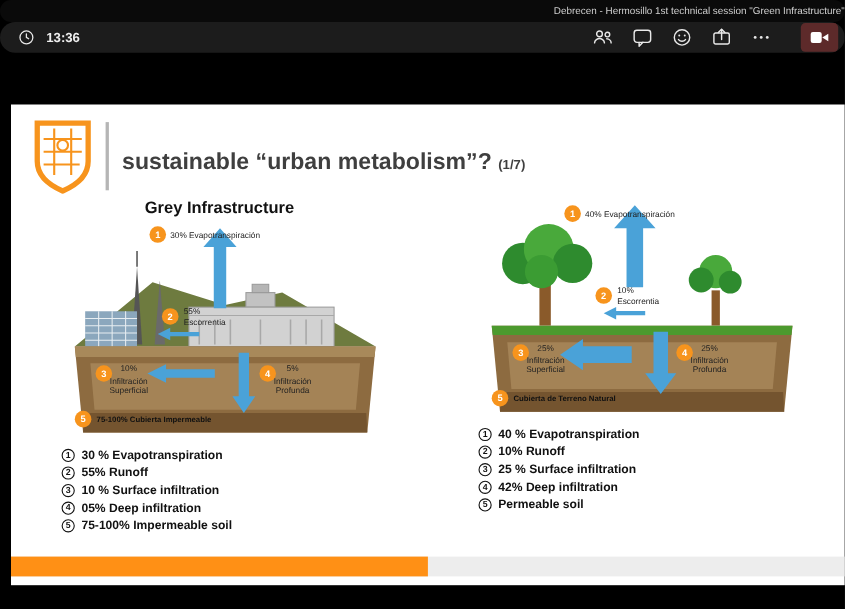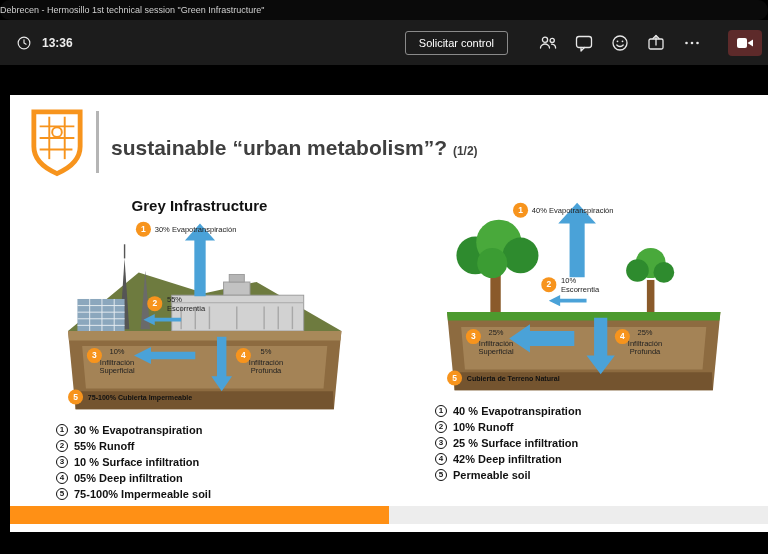--- a/index.html
+++ b/index.html
@@ -1,43 +1,43 @@
 <!DOCTYPE html>
 <html><head>
 <meta charset="utf-8">
 <style>
   * { box-sizing: border-box; }
   body { margin:0; background:#000; font-family:"Liberation Sans", sans-serif; }
   .screen { position:relative; width:768px; height:554px; background:#000; overflow:hidden; }
 
   
   .titlebar { position:absolute; top:0; left:0; right:0; height:20px; background:#0a0a0a;
-    color:#cfcfcf; font-size:9px; display:flex; align-items:center; justify-content:flex-start;border-radius:10px; }
+    color:#cfcfcf; font-size:9px; display:flex; align-items:center; justify-content:flex-end;border-radius:10px; }
 
   
-  .toolbar { position:absolute; top:20px; left:0; right:0; height:45px; background:#1c1c1c;
-    display:flex; align-items:center; padding:0 0 0 14px; color:#eee; }
+  .toolbar { position:absolute; top:20px; left:0; right:0; height:28px; background:#1c1c1c;
+    display:flex; align-items:center; padding:0 0 0 14px; color:#eee;border-radius:16px; }
   .tb-left { display:flex; align-items:center; gap:8px; font-size:12px; font-weight:bold; }
   .tb-right { margin-left:auto; display:flex; align-items:center; gap:16px; padding-right:6px; }
   .request-btn { background:transparent; border:1px solid #8a8a8a; color:#fff; font-size:11px;
     padding:5px 13px; border-radius:3px; font-family:inherit; margin-right:14px; cursor:pointer; }
   .tb-icon { width:20px; height:20px; display:flex; align-items:center; justify-content:center; cursor:pointer; }
   .tb-icon svg { stroke:#e8e8e8; fill:none; stroke-width:1.3; stroke-linecap:round; stroke-linejoin:round; }
   .camera-btn { width:34px; height:26px; background:#5d2a2a; border-radius:4px; display:flex;
     align-items:center; justify-content:center; cursor:pointer; margin-left:10px; }
 
   
   .slide { position:absolute; left:10px; top:95px; width:758px; height:437px; background:#fff; }
   .slide-header { display:flex; padding:14px 0 0 20px; }
   .logo { width:54px; flex:0 0 54px; }
   .hdivider { width:3px; background:#b5b5b5; margin:2px 12px 0 12px; height:62px; }
   .slide-title { font-size:21px; font-weight:bold; color:#3f3f3f; line-height:26px; }
   .title-suffix { font-size:12px; font-weight:bold; color:#3f3f3f; }
 
-  .columns { display:flex; margin-top:20px; }
+  .columns { display:flex; margin-top:4px; }
   .col { width:50%; display:flex; flex-direction:column; align-items:center; }
   .col-header { font-size:15px; font-weight:bold; color:#111; margin-bottom:2px; }
   .diagram { width:340px; height:198px; }
   svg text { font-family:"Liberation Sans", sans-serif; }
   .mlabel { font-size:8px; fill:#222; }
   .mlabel-b { font-size:7.5px; font-weight:bold; fill:#111; }
   .mnum { font-size:9px; font-weight:bold; fill:#fff; }
 
   .list { align-self:flex-start; margin:6px 0 0 46px; }
   .li { display:flex; align-items:center; gap:6px; font-size:11px; font-weight:bold; color:#111; margin:4px 0; }
@@ -63,21 +63,20 @@
     <div class="tb-left">
       <span class="tb-icon">
         <svg width="18" height="18" viewBox="0 0 20 20">
             <circle cx="10" cy="10" r="6.5"></circle>
             <path d="M10 6.5v3.5l2.3 1.4"></path>
           </svg>
       </span>
       <span>13:36</span>
     </div>
     <div class="tb-right">
-      <button class="request-btn">Solicitar control</button>
       <span class="tb-icon">
         <svg width="20" height="20" viewBox="0 0 20 20">
             <circle cx="7" cy="6.8" r="2.6"></circle>
             <path d="M2.5 15c0-2.6 2.9-4 4.5-4s4.5 1.4 4.5 4"></path>
             <circle cx="14.2" cy="7.4" r="2.1"></circle>
             <path d="M13.6 11.2c1.9.2 4 1.6 4 3.8"></path>
           </svg>
       </span>
       <span class="tb-icon">
         <svg width="20" height="20" viewBox="0 0 20 20">
@@ -126,21 +125,21 @@
           <line x1="10" y1="42" x2="44" y2="42"></line>
           <line x1="20" y1="8" x2="20" y2="52"></line>
           <line x1="36" y1="8" x2="36" y2="52"></line>
           <circle cx="28" cy="24" r="5"></circle>
         </g>
       </svg>
       <div class="hdivider"></div>
       <div class="slide-title">
         <br>
         <span>sustainable “urban metabolism”?</span>
-        <span class="title-suffix">(1/2)</span>
+        <span class="title-suffix">(1/7)</span>
       </div>
     </div>
 
     <div class="columns">
 
       <div class="col">
         <div class="col-header">Grey Infrastructure</div>
         <svg class="diagram" viewBox="0 0 360 210">
 
           <polygon points="40,122 115,60 185,82 240,70 330,122" fill="#6e7b3f"></polygon>

